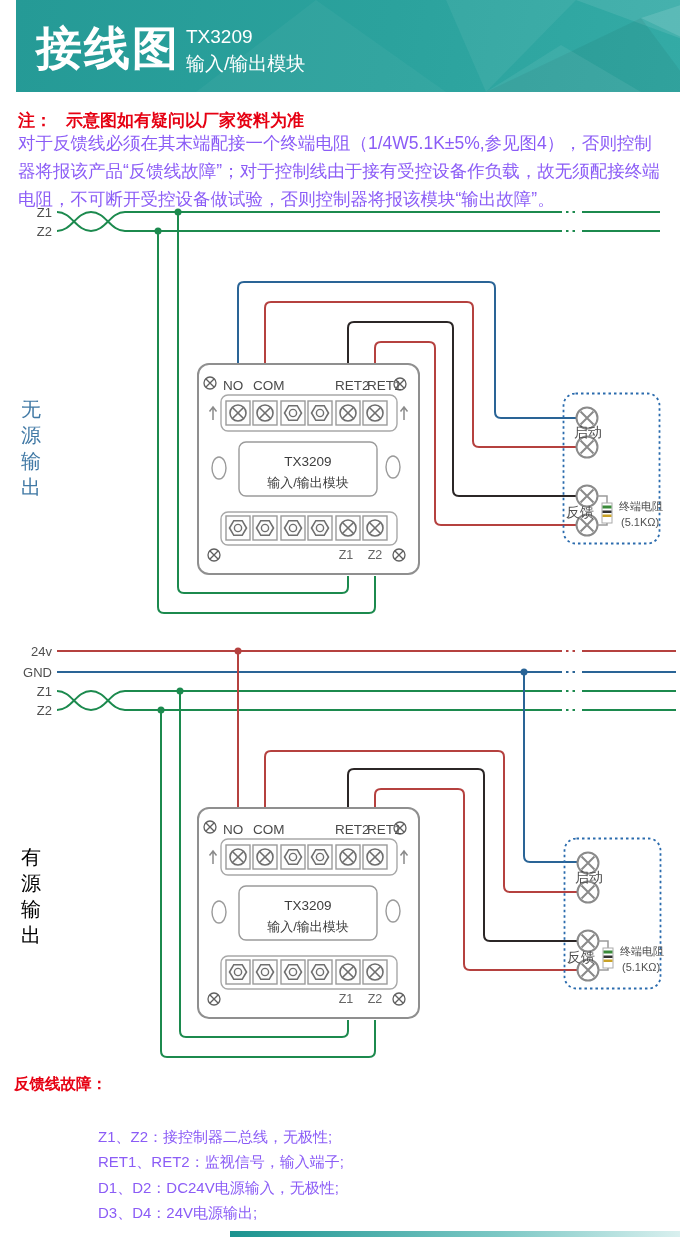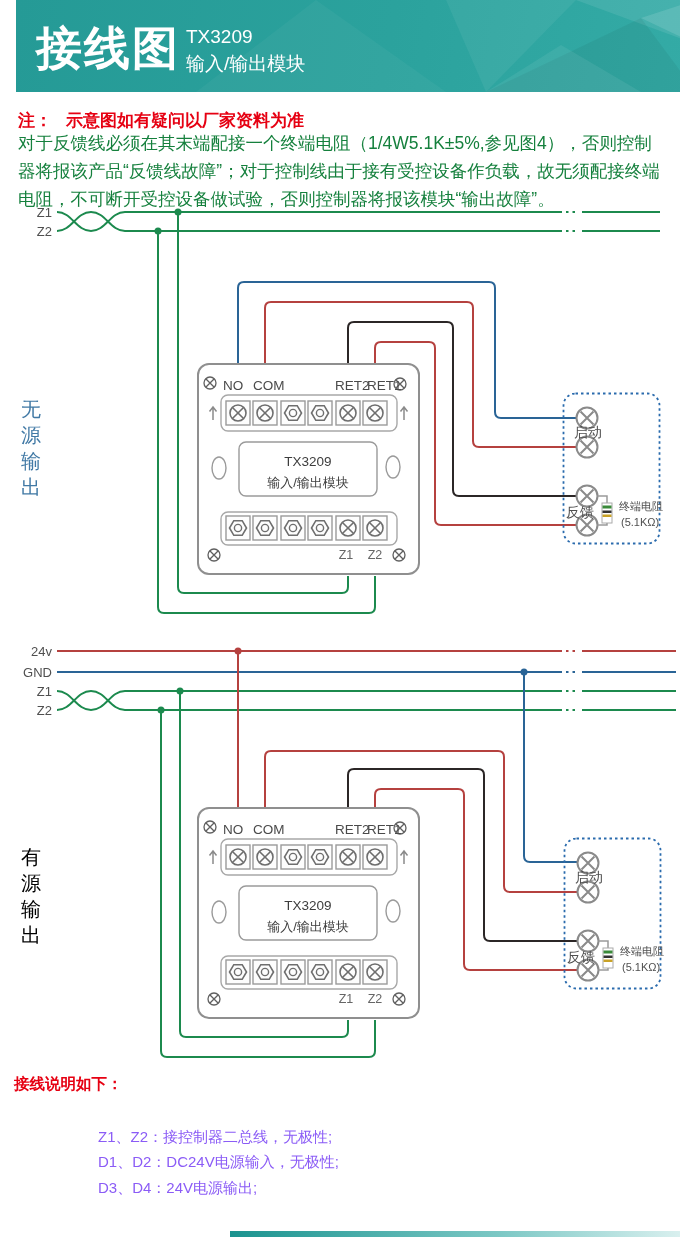--- a/index.html
+++ b/index.html
@@ -8,21 +8,21 @@
   
   .header{position:absolute;left:16px;top:0;width:676px;height:92px;
           background:linear-gradient(100deg,#259a96 0%,#2ba29d 55%,#34aba6 100%);}
   .header svg{position:absolute;inset:0;}
   .h-title{position:absolute;left:20px;top:18px;font-size:46px;font-weight:bold;color:#fff;letter-spacing:2px;}
   .h-model{position:absolute;left:170px;top:26px;font-size:19px;color:#fff;}
   .h-sub{position:absolute;left:170px;top:51px;font-size:19px;color:#fff;}
   
   .note{position:absolute;left:18px;top:109px;font-size:17px;font-weight:bold;color:#e60012;}
   .note .nt{margin-left:14px;}
-  .para{position:absolute;left:18px;top:129px;width:650px;font-size:17.5px;line-height:28px;color:#15803d;}
+  .para{position:absolute;left:18px;top:129px;width:650px;font-size:17.5px;line-height:28px;color:#8b5cf6;}
   
   .vlabel{position:absolute;width:22px;font-size:20px;line-height:26px;word-break:break-all;text-align:center;}
   .v1{left:20px;top:396px;color:#4179a5;}
   .v2{left:20px;top:844px;color:#000000;}
   
   .diagram{position:absolute;left:0;top:0;width:680px;height:1237px;}
   
   .notes-title{position:absolute;left:14px;top:1074px;font-size:15.5px;font-weight:bold;color:#e60012;}
   .notes-list{position:absolute;left:98px;top:1124px;font-size:15px;line-height:25.3px;color:#8b5cf6;}
   .bottom-bar{position:absolute;left:230px;bottom:0;width:450px;height:6px;
@@ -172,21 +172,22 @@
       <path d="M265,807 V757 Q265,751 271,751 H498 Q504,751 504,757 V886 Q504,892 510,892 H577" fill="none" stroke="#b5413f" stroke-width="2"></path>
       <path d="M348,807 V775 Q348,769 354,769 H478 Q484,769 484,775 V935 Q484,941 490,941 H577" fill="none" stroke="#2b2626" stroke-width="2"></path>
       <path d="M375,807 V795 Q375,789 381,789 H458 Q464,789 464,795 V964 Q464,970 470,970 H577" fill="none" stroke="#b5413f" stroke-width="2"></path>
       <path d="M180,691 V1031 Q180,1037 186,1037 H342 Q348,1037 348,1031 V1020" fill="none" stroke="#1c8a4e" stroke-width="2"></path>
       <path d="M161,710 V1051 Q161,1057 167,1057 H369 Q375,1057 375,1051 V1020" fill="none" stroke="#1c8a4e" stroke-width="2"></path>
       <use href="#module" x="197" y="807"></use>
       <use href="#tblock" x="564" y="838"></use>
     </g>
   </svg>
 
-  <div class="notes-title">接线说明如下：</div>
+  <div class="notes-title">反馈线故障：</div>
   <div class="notes-list">
     <div>Z1、Z2：接控制器二总线，无极性;</div>
+    <div>RET1、RET2：监视信号，输入端子;</div>
     <div>D1、D2：DC24V电源输入，无极性;</div>
     <div>D3、D4：24V电源输出;</div>
   </div>
 
   <div class="bottom-bar"></div>
 </div>
 
 </body></html>

